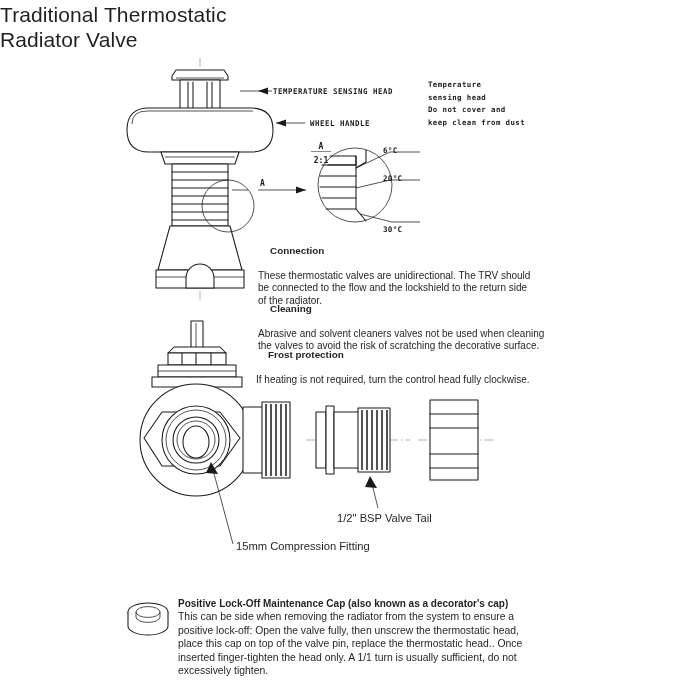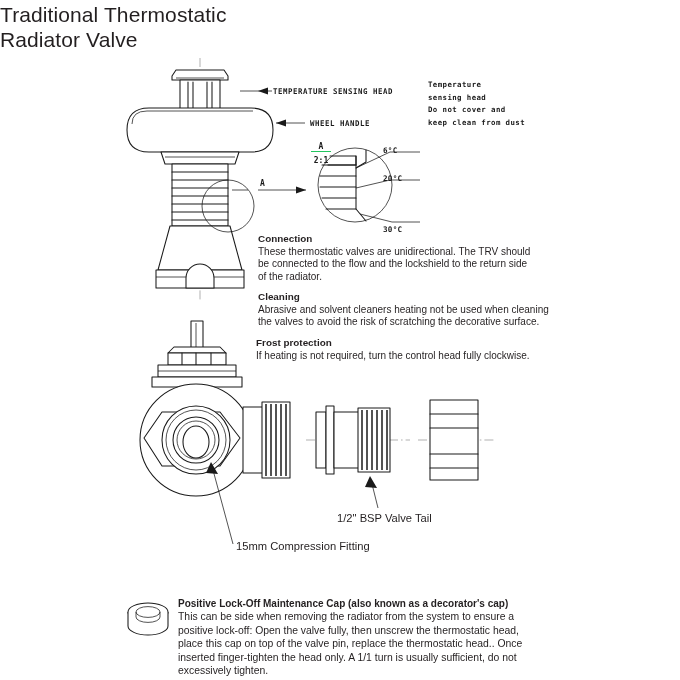--- a/index.html
+++ b/index.html
@@ -104,21 +104,21 @@
     color: #1a1a1a;
   }
 
   
   .prose {
     position: absolute;
     font-family: "Liberation Sans", sans-serif;
     color: #231f20;
   }
   .prose h4 {
-    margin: 0;
+    margin: 12px;
     font-size: 9.9px;
     font-weight: 700;
     line-height: 12.6px;
   }
   .prose p {
     margin: 0;
     font-size: 10px;
     line-height: 12.6px;
     font-weight: 400;
   }
@@ -349,21 +349,21 @@
 
   <div class="prose" style="left:258px; top:233px; width:320px;">
     <h4>Connection</h4>
     <p>These thermostatic valves are unidirectional. The TRV should</p>
     <p>be connected to the flow and the lockshield to the return side</p>
     <p>of the radiator.</p>
   </div>
 
   <div class="prose" style="left:258px; top:291px; width:325px;">
     <h4>Cleaning</h4>
-    <p>Abrasive and solvent cleaners heating not be used when cleaning</p>
+    <p>Abrasive and solvent cleaners valves not be used when cleaning</p>
     <p>the valves to avoid the risk of scratching the decorative surface.</p>
   </div>
 
   <div class="prose" style="left:256px; top:337px; width:325px;">
     <h4>Frost protection</h4>
     <p>If heating is not required, turn the control head fully clockwise.</p>
   </div>
 
   <div class="callout" style="left:337px; top:512px;">1/2" BSP Valve Tail</div>
 

